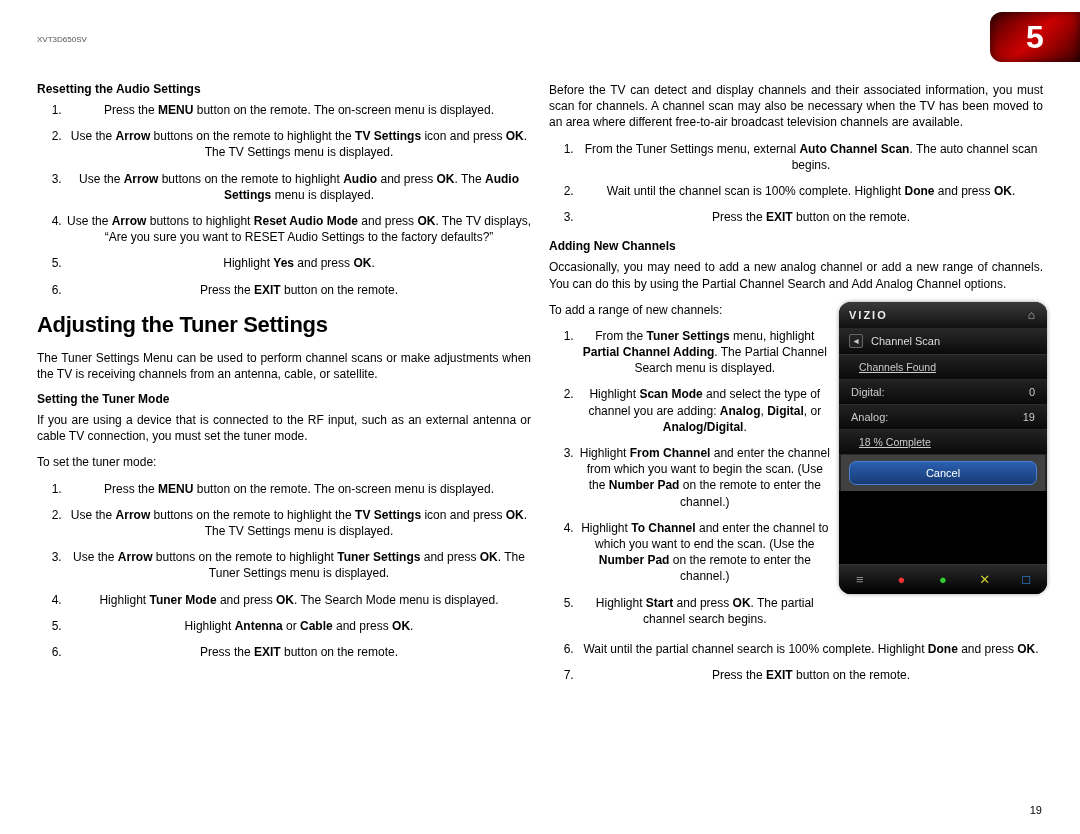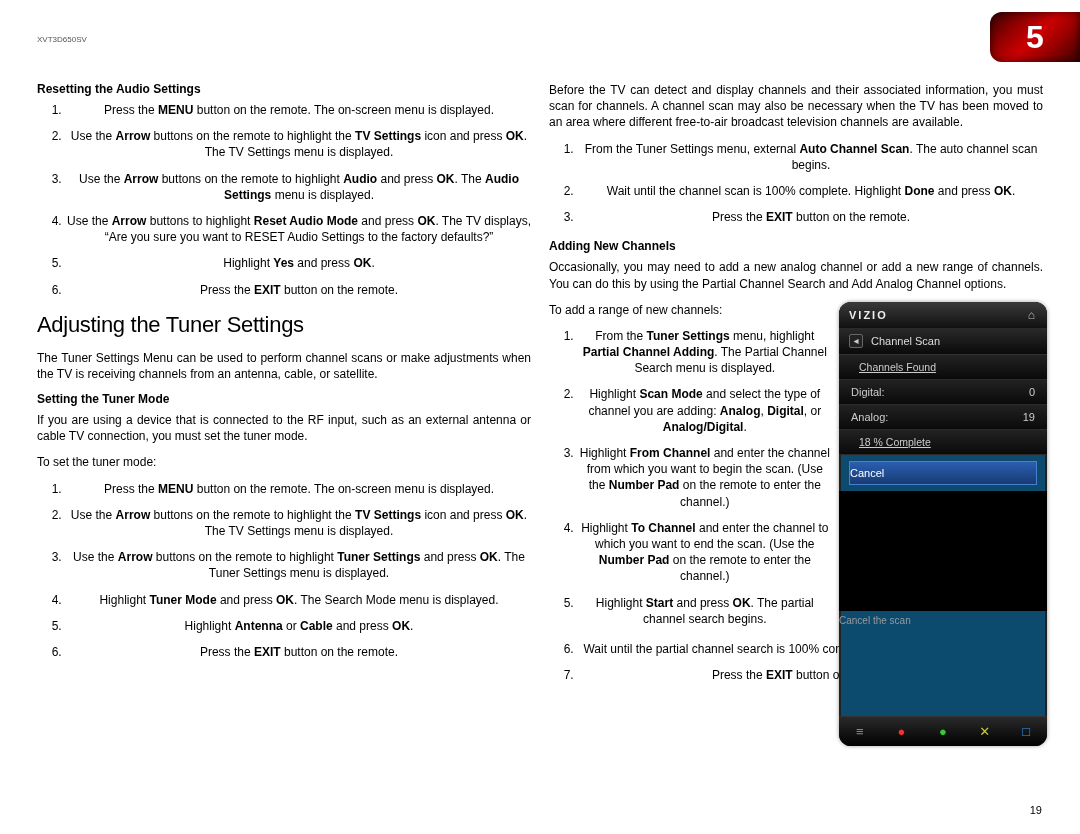--- a/index.html
+++ b/index.html
@@ -51,43 +51,43 @@
   }
   .para {
     margin-bottom: 10px;
     line-height: 1.35;
   }
   .justify { text-align: justify; }
   ol.steps { list-style: decimal; padding-left: 28px; margin-bottom: 14px; }
   ol.steps li { margin-bottom: 10px; line-height: 1.35; padding-left: 2px; text-align: center; }
   h2.section-title {
     font-family: "Helvetica Neue", Helvetica, Arial, sans-serif;
-    font-weight: 400;
+    font-weight: 700;
     font-size: 22px;
     letter-spacing: -0.3px;
     margin: 12px 0 12px 0;
   }
   b { font-weight: bold; }
   .page-num {
     position: absolute;
     bottom: 18px;
     right: 38px;
     font-size: 11px;
   }
 
   
   .right-with-device { position: relative; }
   .narrow-steps { width: 57%; }
   .device {
     position: absolute;
     top: 0;
     right: -4px;
     width: 208px;
-    height: 444px;
-    background: #0c4a6e;
+    height: 292px;
+    background: #404040;
     border-radius: 12px;
     box-shadow: inset 0 0 0 2px #222, 0 0 4px rgba(0,0,0,.4);
     color: #ddd;
     font-size: 11px;
     overflow: hidden;
   }
   .device-header {
     height: 26px;
     background: linear-gradient(#3a3a3a,#111);
     display: flex;
@@ -115,24 +115,25 @@
   .device-row {
     display:flex; justify-content:space-between;
     padding: 6px 12px;
     background: linear-gradient(#222,#0a0a0a);
     border-bottom:1px solid #2a2a2a;
     color:#ccc;
   }
   .device-row.indent { padding-left: 20px; font-size:10.5px;text-decoration:underline; }
   .device-button {
     margin: 6px 10px;
+    text-align:center;
     padding:5px 0;
     background: linear-gradient(#2b5fb0,#173b74);
     border:1px solid #4a7fd0;
-    border-radius:0;
+    border-radius:7px;
     color:#fff;
     font-size:11px;
   }
   .device-blank { height:120px; background:#000; }
   .device-hint { padding:4px 0; color:#999; font-size:10px; }
   .device-navbar {
     position:absolute; bottom:0; left:0; right:0;
     height:30px;
     background: linear-gradient(#2a2a2a,#000);
     display:flex; justify-content:space-around; align-items:center;

